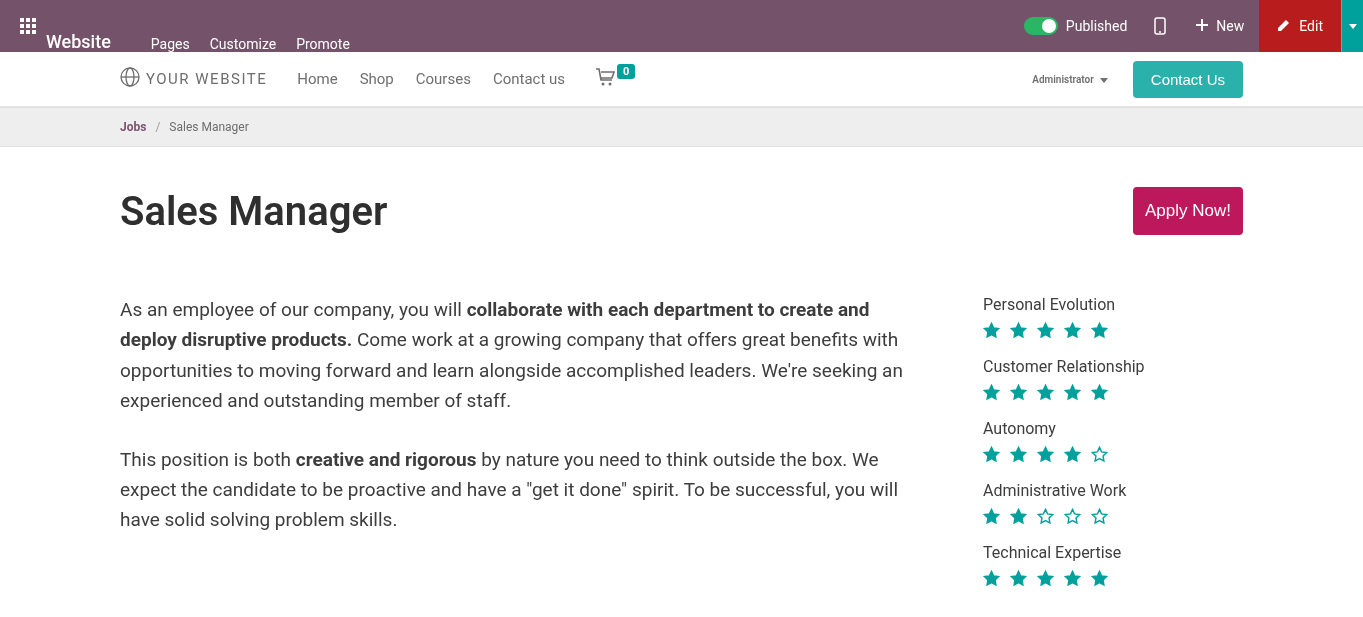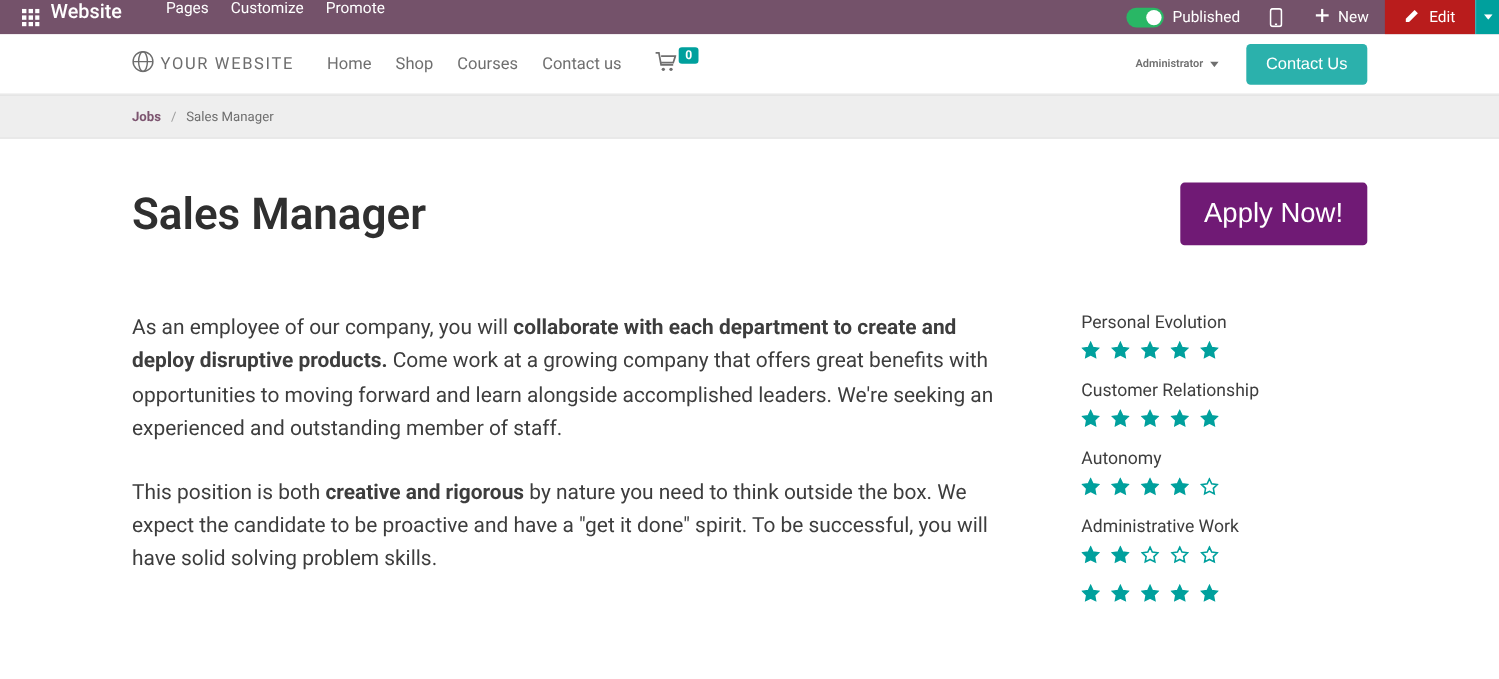--- a/index.html
+++ b/index.html
@@ -1,23 +1,23 @@
 <!DOCTYPE html>
 <html><head>
 <meta charset="utf-8">
 <style>
   * { box-sizing: border-box; margin: 0; padding: 0; }
   html, body { font-family: -apple-system, BlinkMacSystemFont, "Segoe UI", Roboto, "Helvetica Neue", Arial, sans-serif; background: #fff; height: 100%; }
   body { overflow-y: scroll; }
 
   .topbar {
     background: #74526a;
-    height: 31px;
+    height: 52px;
     display: flex;
-    align-items: flex-start;
+    align-items: flex-end;
     color: #fff;
     padding: 0 0 0 10px;
   }
   .topbar .apps-icon { padding: 0 10px; display:flex; align-items:center; height:100%; cursor:pointer; }
   .topbar .brand { font-size: 18px; font-weight: 500; margin-right: 40px; cursor:pointer; }
   .topbar .menu { display:flex; gap:20px; }
   .topbar .menu span { font-size:14px; cursor:pointer; }
   .topbar .spacer { flex:1; }
   .topbar .right { display:flex; align-items:center; height:100%; }
   .toggle-wrap { display:flex; align-items:center; gap:8px; padding:0 12px; font-size:14px; }
@@ -44,21 +44,21 @@
   .admin-drop { color:#6f6f6f; font-weight:600; font-size:10px; margin-right:25px; cursor:pointer; display:flex; align-items:flex-start; gap:6px; }
   .contact-btn { background:#2bb1ac; color:#fff; padding:10px 18px; border-radius:4px; font-size:15px; cursor:pointer; border:none; }
 
   .breadcrumb-bar { background:#eeeeee; border-bottom:1px solid #e1e1e1; border-top:1px solid #e1e1e1; padding:12px 120px; font-size:12px; color:#6e6e6e; }
   .breadcrumb-bar .crumb-link { color:#7c546f; font-weight:700; cursor:pointer; }
   .breadcrumb-bar .sep { color:#9e9e9e; margin:0 6px; }
 
   .content { padding: 40px 120px 50px; }
   .title-row { display:flex; align-items:center; margin-bottom:60px; }
   .title-row h1 { font-size:40px; font-weight:600; color:#2f2f2f; flex:1; }
-  .apply-btn { background:#701a75; color:#fff; border:none; padding:14px 22px; font-size:25px; border-radius:4px; cursor:pointer; }
+  .apply-btn { background:#be185d; color:#fff; border:none; padding:14px 12px; font-size:17px; border-radius:4px; cursor:pointer; }
 
   .body-row { display:flex; gap:80px; }
   .left-col { flex:1; font-size:19px; line-height:1.6; color:#3d3d3d; }
   .left-col p { margin-bottom:28px; }
   .left-col b { font-weight:700; }
   .right-col { width:260px; }
   .skill { margin-bottom:18px; }
   .skill .label { font-size:16px; color:#3d3d3d; margin-bottom:8px; }
   .stars { display:flex; gap:10px; }
   .star { width:17px; height:17px; }
@@ -292,20 +292,21 @@
               </svg>
             </span>
             <span class="star">
               <svg viewBox="0 0 24 24" fill="none" stroke="#00a09d" stroke-width="2">
                 <path d="M12 2 L14.9 8.3 L22 9.3 L17 14.1 L18.2 21 L12 17.8 L5.8 21 L7 14.1 L2 9.3 L9.1 8.3 Z"></path>
               </svg>
             </span>
           </div>
         </div>
         <div class="skill">
+          <div class="label">Technical Expertise</div>
           <div class="stars">
             <span class="star">
               <svg viewBox="0 0 24 24" fill="#00a09d" stroke="#00a09d" stroke-width="2">
                 <path d="M12 2 L14.9 8.3 L22 9.3 L17 14.1 L18.2 21 L12 17.8 L5.8 21 L7 14.1 L2 9.3 L9.1 8.3 Z"></path>
               </svg>
             </span>
             <span class="star">
               <svg viewBox="0 0 24 24" fill="#00a09d" stroke="#00a09d" stroke-width="2">
                 <path d="M12 2 L14.9 8.3 L22 9.3 L17 14.1 L18.2 21 L12 17.8 L5.8 21 L7 14.1 L2 9.3 L9.1 8.3 Z"></path>
               </svg>

